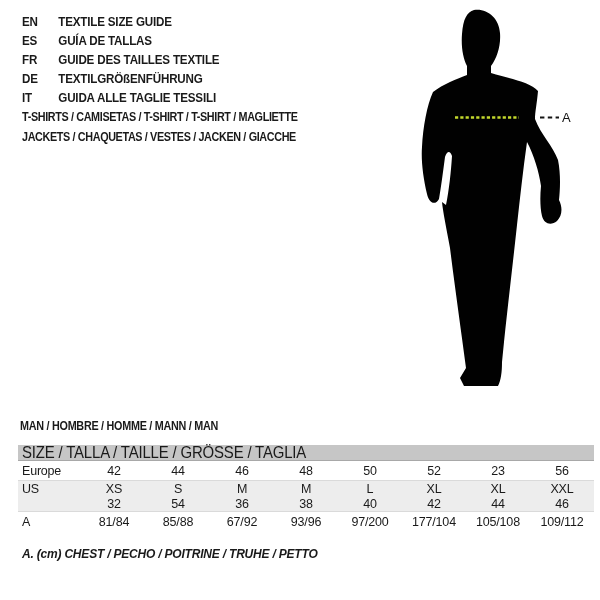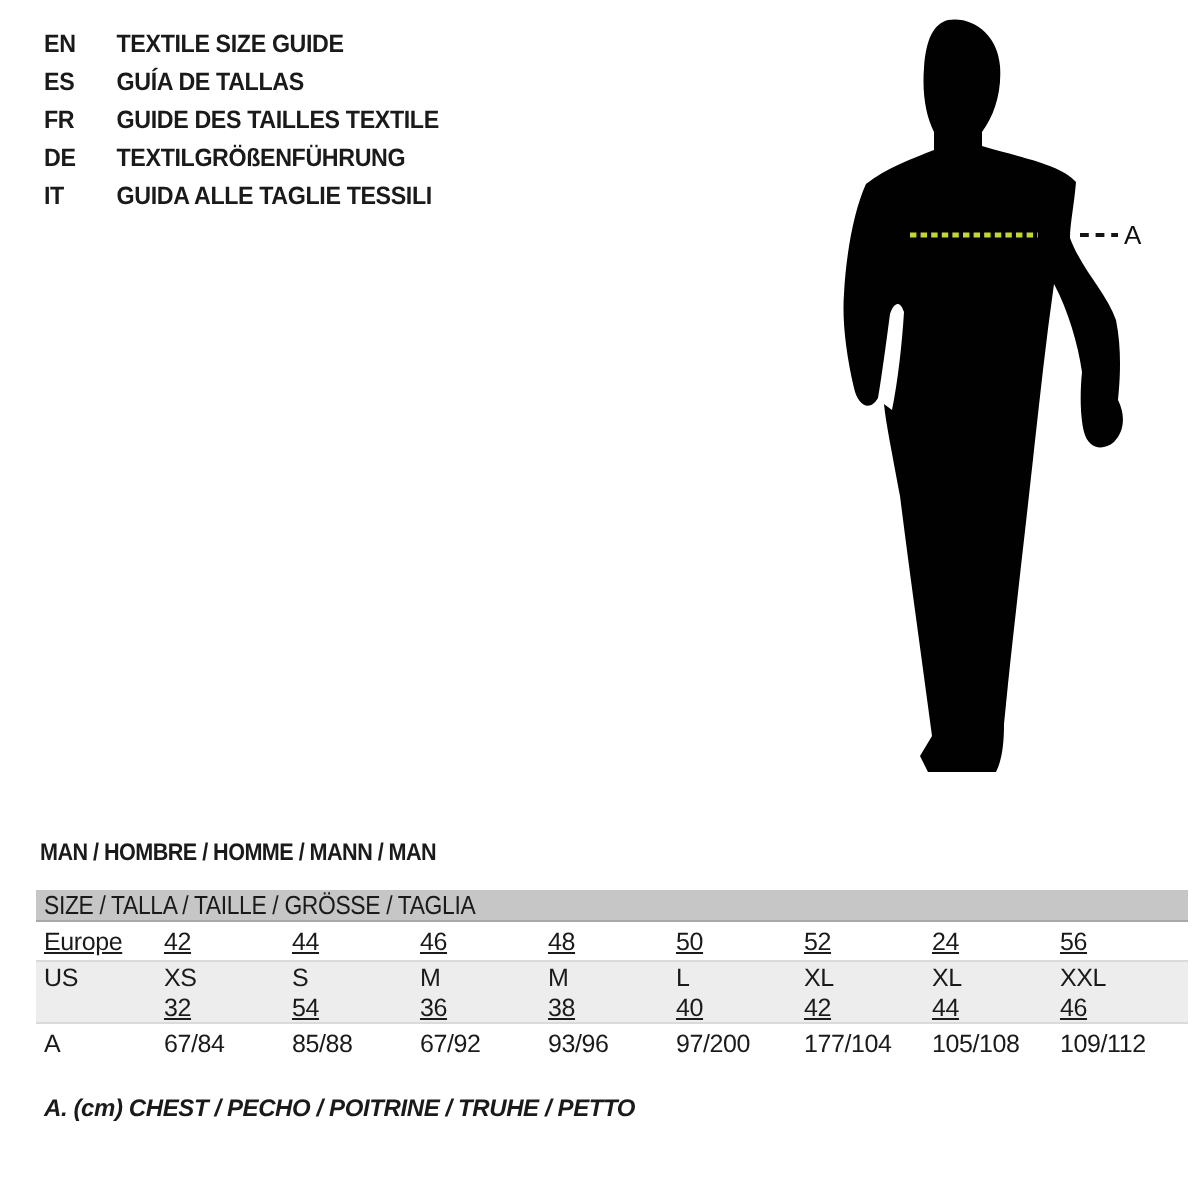--- a/index.html
+++ b/index.html
@@ -20,28 +20,28 @@
   .lang-list{position:absolute;left:22px;top:12px;}
   .lang-row{display:flex;height:19px;align-items:center;font-size:12.5px;font-weight:700;letter-spacing:-.2px;white-space:nowrap;}
   .lang-code{width:39px;flex:none;}
 
   .category{position:absolute;left:22px;top:108px;font-size:12px;font-weight:700;letter-spacing:-.4px;line-height:19.5px;white-space:nowrap;}
 
   .section-title{position:absolute;left:20px;top:419px;font-size:12px;font-weight:700;letter-spacing:-.3px;line-height:14px;white-space:nowrap;}
 
   .size-table{position:absolute;left:18px;top:445px;width:576px;font-size:12.5px;letter-spacing:-.2px;}
   .thead{height:15px;line-height:15px;background:var(--header_bg,#c6c6c6);border-bottom:1px solid #a8a8a8;
-         font-size:13px;font-weight:400;padding-left:4px;white-space:nowrap;}
+         font-size:17px;font-weight:400;padding-left:4px;white-space:nowrap;}
   .trow{display:grid;grid-template-columns:64px repeat(8,1fr);align-items:center;}
   .trow.tall{height:19px;}
   .trow.short{height:15px;}
   .trow.shaded{background:var(--band_bg,#ededed);}
-  .trow.rule{border-bottom:1px solid #dadada;text-decoration:underline;}
+  .trow.rule{border-bottom:1px solid #dadada;}
   .tlabel{padding-left:4px;text-align:left;white-space:nowrap;}
-  .tcell{white-space:nowrap;}
+  .tcell{text-align:center;white-space:nowrap;}
 
   .footnote{position:absolute;left:22px;top:548px;font-size:12px;font-weight:700;letter-spacing:-.2px;line-height:13px;white-space:nowrap;font-style:italic;}
 </style>
 </head>
 <body>
 
 <div class="page">
 
   <svg class="fig" width="600" height="600" viewBox="0 0 600 600">
     <path class="sil" d="M474,10 C487,8 499,18 500,33 C501,46 497,58 491,66 L491,73
@@ -78,37 +78,41 @@
     <div class="lang-row cond">
       <span class="lang-code">DE</span>
       <span class="lang-label">TEXTILGRÖßENFÜHRUNG</span>
     </div>
     <div class="lang-row cond">
       <span class="lang-code">IT</span>
       <span class="lang-label">GUIDA ALLE TAGLIE TESSILI</span>
     </div>
   </div>
 
+  <div class="category">
+    <div class="cond90">T-SHIRTS / CAMISETAS / T-SHIRT / T-SHIRT / MAGLIETTE</div>
+    <div class="cond90">JACKETS / CHAQUETAS / VESTES / JACKEN / GIACCHE</div>
+  </div>
 
   <div class="section-title cond90">MAN / HOMBRE / HOMME / MANN / MAN</div>
 
   <div class="size-table">
     <div class="thead">
       <span class="cond88">SIZE / TALLA / TAILLE / GRÖSSE / TAGLIA</span>
     </div>
 
     <div class="trow tall rule">
       <span class="tlabel">Europe</span>
       <span class="tcell">42</span>
       <span class="tcell">44</span>
       <span class="tcell">46</span>
       <span class="tcell">48</span>
       <span class="tcell">50</span>
       <span class="tcell">52</span>
-      <span class="tcell">24</span>
+      <span class="tcell">23</span>
       <span class="tcell">56</span>
     </div>
 
     <div class="trow short shaded">
       <span class="tlabel">US</span>
       <span class="tcell">XS</span>
       <span class="tcell">S</span>
       <span class="tcell">M</span>
       <span class="tcell">M</span>
       <span class="tcell">L</span>
@@ -124,21 +128,21 @@
       <span class="tcell">36</span>
       <span class="tcell">38</span>
       <span class="tcell">40</span>
       <span class="tcell">42</span>
       <span class="tcell">44</span>
       <span class="tcell">46</span>
     </div>
 
     <div class="trow tall">
       <span class="tlabel">A</span>
-      <span class="tcell">67/84</span>
+      <span class="tcell">81/84</span>
       <span class="tcell">85/88</span>
       <span class="tcell">67/92</span>
       <span class="tcell">93/96</span>
       <span class="tcell">97/200</span>
       <span class="tcell">177/104</span>
       <span class="tcell">105/108</span>
       <span class="tcell">109/112</span>
     </div>
   </div>
 

